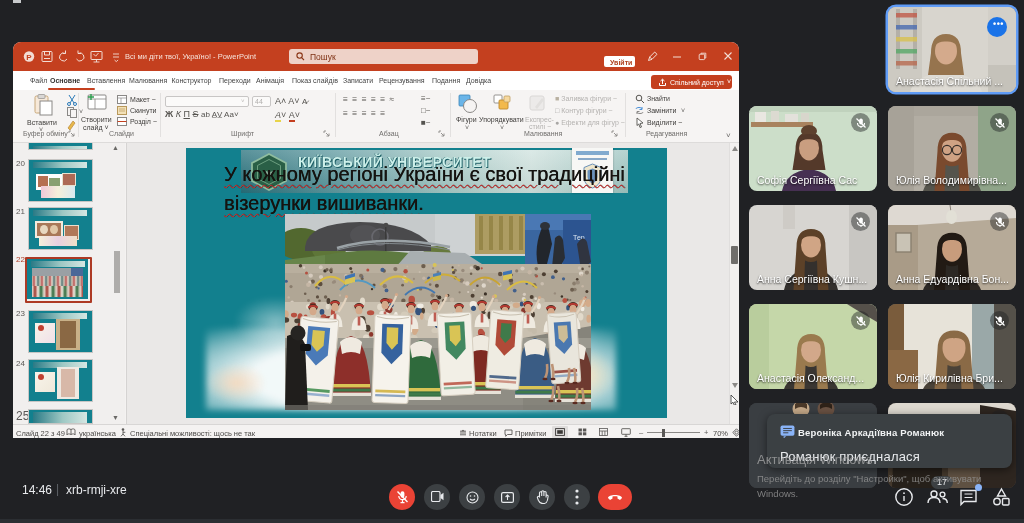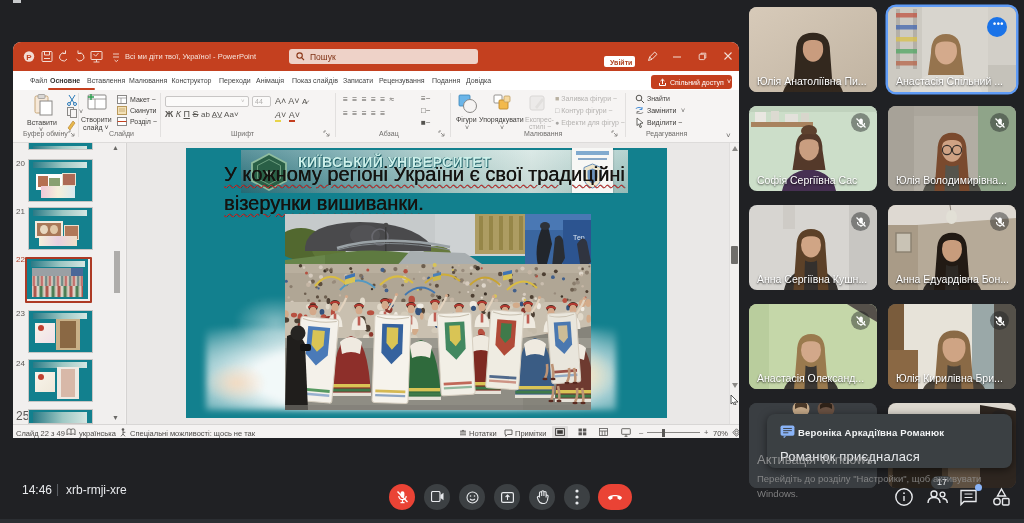--- a/index.html
+++ b/index.html
@@ -840,37 +840,20 @@
     <div class="abs" style="left:649px;top:3.5px;width:3px;height:8px;background:#5a5856;"></div>
     <span class="abs" style="left:691px;top:3px;color:#5a5856;">+</span>
     <span class="abs" style="left:700px;top:3.5px;">70%</span>
     <svg class="abs" style="left:719px;top:3px;" width="9" height="9" viewBox="0 0 9 9" fill="none" stroke="#5a5856" stroke-width="0.9">
         <path d="M4.5 0.8 L8.2 4.5 L4.5 8.2 L0.8 4.5 Z M4.5 2.8 L6.2 4.5 L4.5 6.2 L2.8 4.5 Z"></path>
       </svg>
   </div>
 </div>
 
 <div id="sidebar" class="abs" style="left:744px;top:0;width:280px;height:523px;">
-  <div class="tile" style="left:5px;top:7px;">
-  <svg width="128" height="85" viewBox="0 0 128 85">
-        <rect width="128" height="85" fill="#cfc2b1"></rect>
-        <rect x="0" y="0" width="128" height="85" fill="url(#g1)"></rect>
-        <defs>
-          <linearGradient id="g1" x1="0" y1="0" x2="1" y2="1">
-            <stop offset="0" stop-color="#d8cbba" stop-opacity="0.9"></stop>
-            <stop offset="1" stop-color="#bfb2a0" stop-opacity="0.9"></stop>
-          </linearGradient>
-        </defs>
-        <path d="M34 85 Q38 70 64 67 Q90 70 94 85 Z" fill="#33281e"></path>
-        <path d="M44.0 85 L47.0 44 Q47.0 25.7 64 25.7 Q81.0 25.7 81.0 44 L84.0 85 Z" fill="#33281e"></path>
-        <ellipse cx="64" cy="42" rx="10.2" ry="12.8" fill="#c99c7e"></ellipse>
-        <path d="M53.8 36.879999999999995 Q52.8 27.7 64 27.7 Q75.2 27.7 74.2 36.879999999999995 Q70.12 32.4 64 33.04 Q57.88 32.4 53.8 36.879999999999995 Z" fill="#33281e"></path>
-      </svg>
-  <span class="tname">Юлія Анатоліївна Пи...</span>
-  </div>
   <div class="tile" style="left:144px;top:7px;box-shadow:0 0 0 2.5px #5f9bf6;">
   <svg width="128" height="85" viewBox="0 0 128 85">
         <rect width="128" height="85" fill="#d8d5ce"></rect>
         <rect x="0" y="0" width="34" height="85" fill="#cdcac2"></rect>
         <rect x="8" y="2" width="4" height="60" fill="#b4b0a8"></rect>
         <rect x="25" y="2" width="4" height="60" fill="#b4b0a8"></rect>
         <rect x="8" y="6" width="21" height="4.5" fill="#c05a48" opacity="0.8"></rect>
         <rect x="8" y="18" width="21" height="4.5" fill="#4a6cb0" opacity="0.8"></rect>
         <rect x="8" y="30" width="21" height="4.5" fill="#d8c050" opacity="0.8"></rect>
         <rect x="8" y="42" width="21" height="4.5" fill="#58a868" opacity="0.8"></rect>

